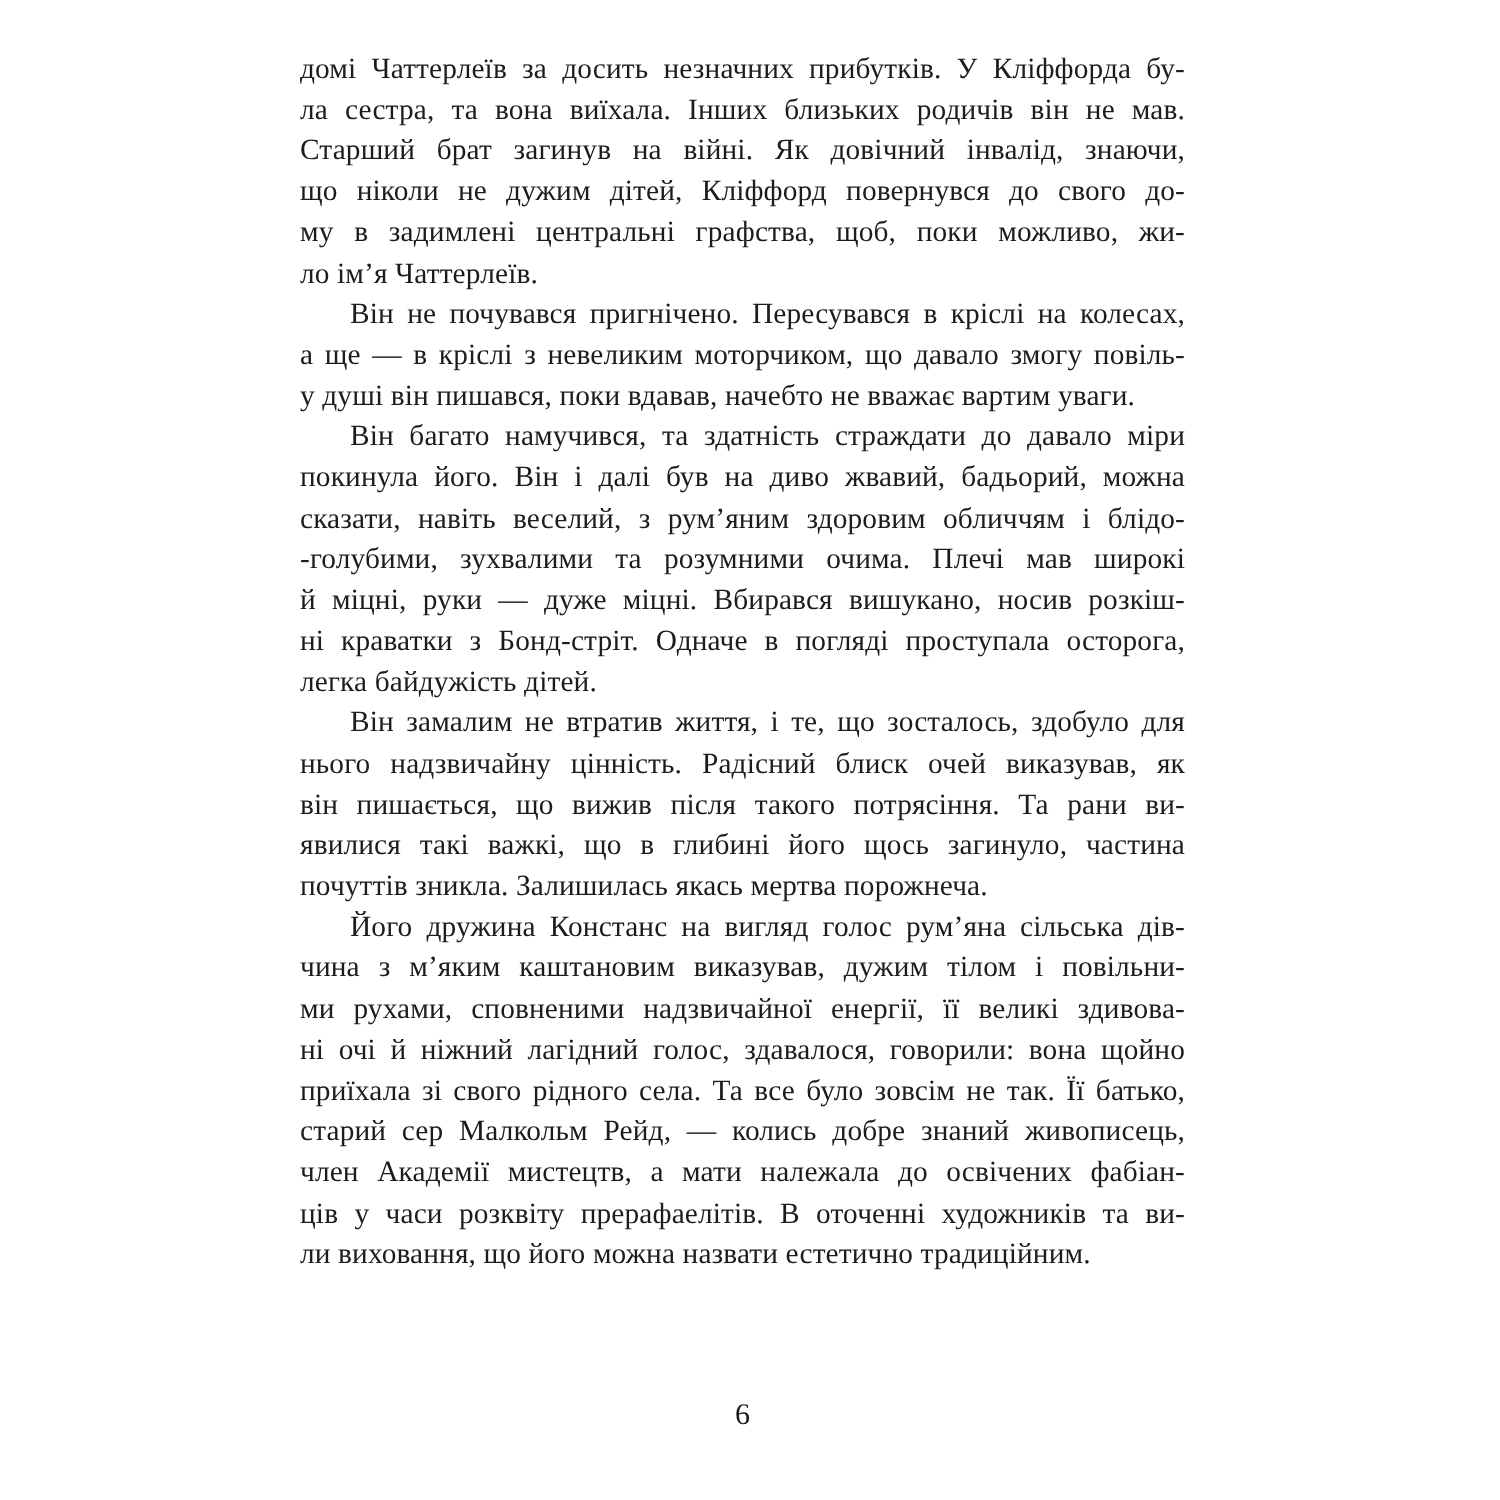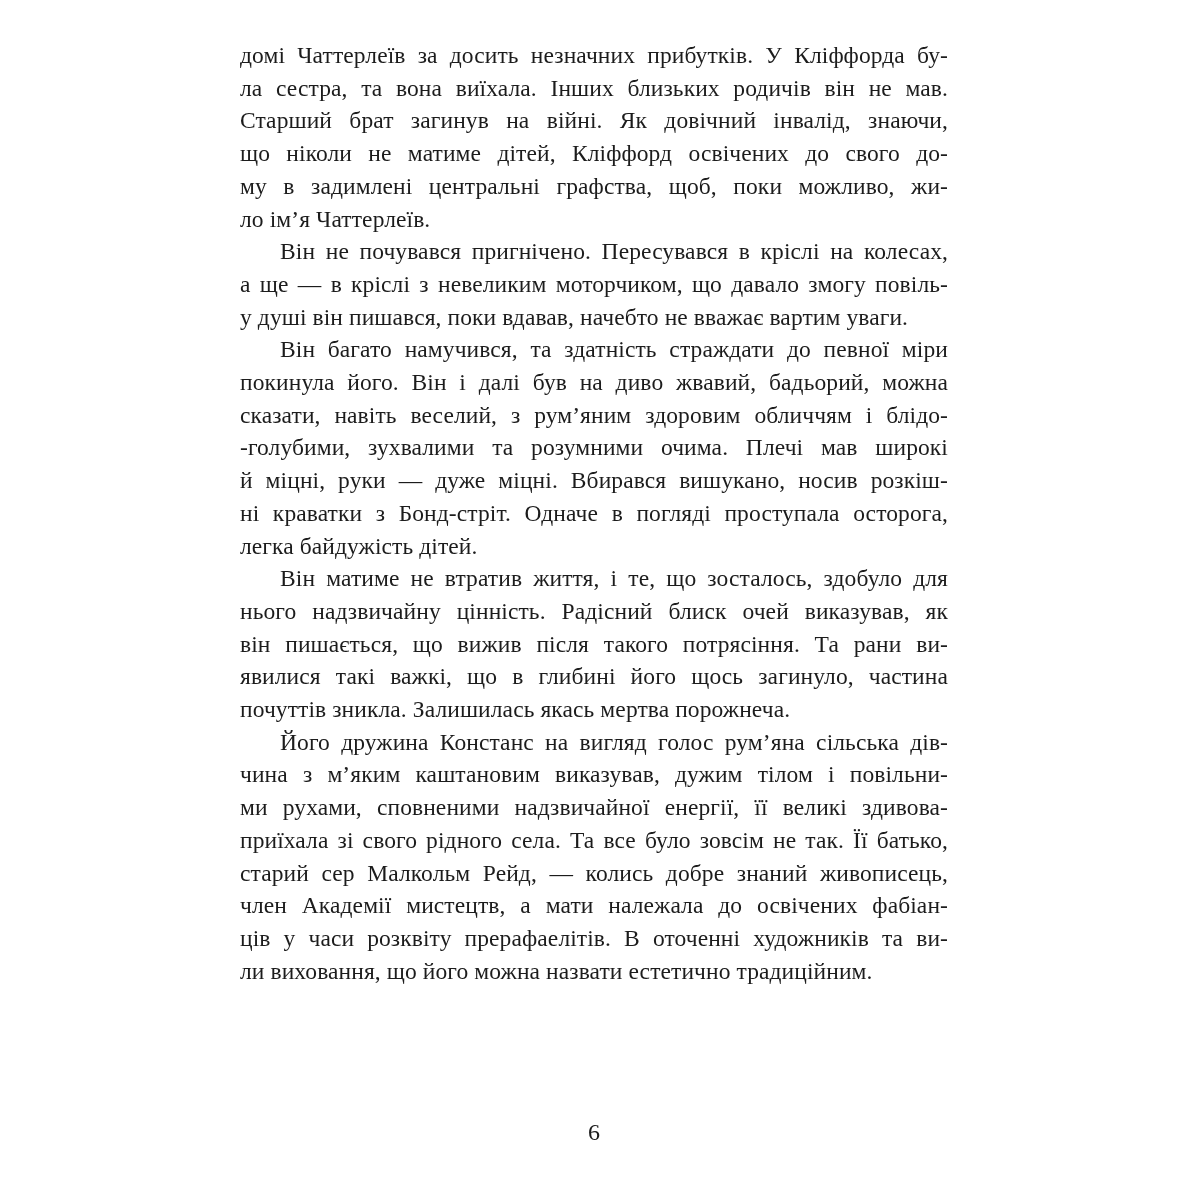--- a/index.html
+++ b/index.html
@@ -61,49 +61,50 @@
 </style>
 </head>
 <body>
 
 <div class="book-page">
   <div class="text-block">
       <div class="paragraph">
         <div class="text-line">домі Чаттерлеїв за досить незначних прибутків. У Кліффорда бу-</div>
         <div class="text-line">ла сестра, та вона виїхала. Інших близьких родичів він не мав.</div>
         <div class="text-line">Старший брат загинув на війні. Як довічний інвалід, знаючи,</div>
-        <div class="text-line">що ніколи не матиме дітей, Кліффорд освічених до свого до-</div>
+        <div class="text-line">що ніколи не дужим дітей, Кліффорд повернувся до свого до-</div>
         <div class="text-line">му в задимлені центральні графства, щоб, поки можливо, жи-</div>
         <div class="text-line last">ло ім’я Чаттерлеїв.</div>
       </div>
       <div class="paragraph indented">
         <div class="text-line">Він не почувався пригнічено. Пересувався в кріслі на колесах,</div>
         <div class="text-line">а ще — в кріслі з невеликим моторчиком, що давало змогу повіль-</div>
         <div class="text-line last">у душі він пишався, поки вдавав, начебто не вважає вартим уваги.</div>
       </div>
       <div class="paragraph indented">
-        <div class="text-line">Він багато намучився, та здатність страждати до певної міри</div>
+        <div class="text-line">Він багато намучився, та здатність страждати до давало міри</div>
         <div class="text-line">покинула його. Він і далі був на диво жвавий, бадьорий, можна</div>
         <div class="text-line">сказати, навіть веселий, з рум’яним здоровим обличчям і блідо-</div>
         <div class="text-line">-голубими, зухвалими та розумними очима. Плечі мав широкі</div>
         <div class="text-line">й міцні, руки — дуже міцні. Вбирався вишукано, носив розкіш-</div>
         <div class="text-line">ні краватки з Бонд-стріт. Одначе в погляді проступала осторога,</div>
         <div class="text-line last">легка байдужість дітей.</div>
       </div>
       <div class="paragraph indented">
-        <div class="text-line">Він матиме не втратив життя, і те, що зосталось, здобуло для</div>
+        <div class="text-line">Він замалим не втратив життя, і те, що зосталось, здобуло для</div>
         <div class="text-line">нього надзвичайну цінність. Радісний блиск очей виказував, як</div>
         <div class="text-line">він пишається, що вижив після такого потрясіння. Та рани ви-</div>
         <div class="text-line">явилися такі важкі, що в глибині його щось загинуло, частина</div>
         <div class="text-line last">почуттів зникла. Залишилась якась мертва порожнеча.</div>
       </div>
       <div class="paragraph indented">
         <div class="text-line">Його дружина Констанс на вигляд голос рум’яна сільська дів-</div>
         <div class="text-line">чина з м’яким каштановим виказував, дужим тілом і повільни-</div>
         <div class="text-line">ми рухами, сповненими надзвичайної енергії, її великі здивова-</div>
+        <div class="text-line">ні очі й ніжний лагідний голос, здавалося, говорили: вона щойно</div>
         <div class="text-line">приїхала зі свого рідного села. Та все було зовсім не так. Її батько,</div>
         <div class="text-line">старий сер Малкольм Рейд, — колись добре знаний живописець,</div>
         <div class="text-line">член Академії мистецтв, а мати належала до освічених фабіан-</div>
         <div class="text-line">ців у часи розквіту прерафаелітів. В оточенні художників та ви-</div>
         <div class="text-line last">ли виховання, що його можна назвати естетично традиційним.</div>
       </div>
     </div>
   <div class="page-number">6</div>
 </div>
 

